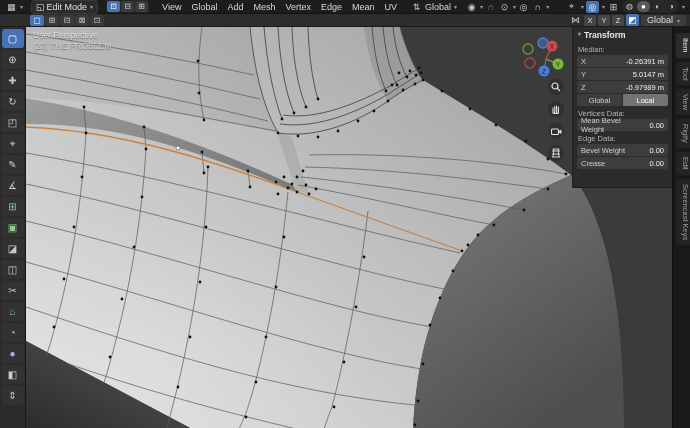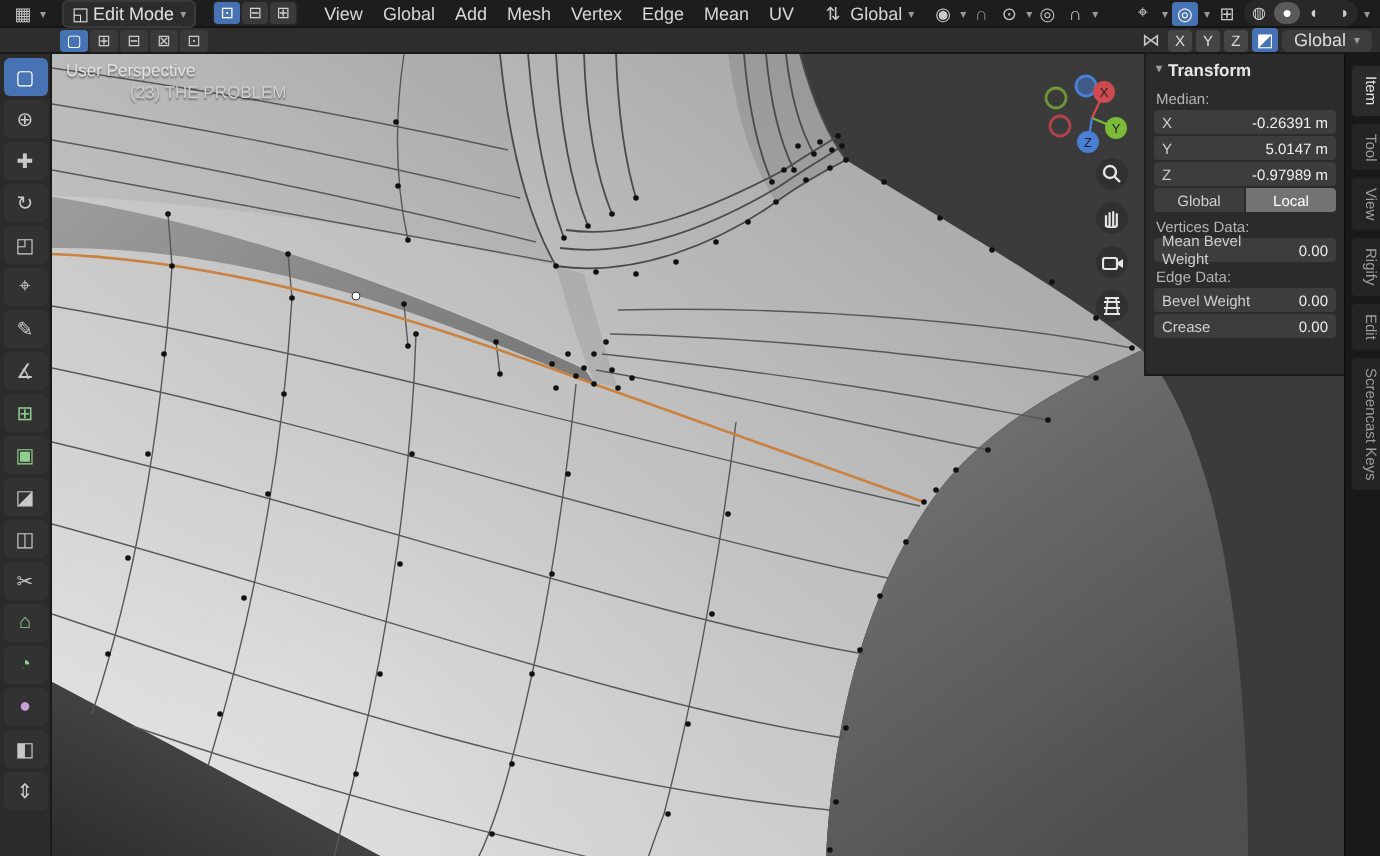--- a/index.html
+++ b/index.html
@@ -44,21 +44,21 @@
   .tool{width:22px;height:19px;display:flex;align-items:center;justify-content:center;
         background:#323232;border-radius:3px;color:#c8c8c8;font-size:10px;flex:0 0 auto;}
   .tool.active{background:#4772b3;color:#fff;}
   .tool.g{color:#8fce8f;}
   .tool.p{color:#c9a0dc;}
   
   .viewport{position:absolute;left:26px;top:27px;right:18px;bottom:0;overflow:hidden;background:#a21caf;}
   .viewport svg.mesh{position:absolute;left:0;top:0;}
   .vp-text{position:absolute;left:7px;top:3px;line-height:11px;font-size:8.5px;color:#e2e2e2;
            text-shadow:0 1px 1px rgba(0,0,0,.45);}
-  .vp-text .l2{color:#cfcfcf;margin-left:32px;}
+  .vp-text .l2{color:#cfcfcf;}
   .navgizmo{position:absolute;left:492px;top:2px;width:56px;height:56px;}
   .navbtn{position:absolute;width:16px;height:16px;border-radius:50%;background:rgba(40,40,40,.55);
           display:flex;align-items:center;justify-content:center;color:#e4e4e4;font-size:9px;}
   
   .npanel{position:absolute;right:18px;top:27px;width:100px;height:161px;background:#2b2b2b;
           border-left:1px solid #1f1f1f;border-bottom:1px solid #1a1a1a;box-sizing:border-box;
           padding:3px 4px;z-index:5;}
   .ptitle{display:flex;align-items:flex-start;gap:3px;color:#e6e6e6;font-size:8.5px;font-weight:bold;height:12px;}
   .plabel{color:#b4b4b4;font-size:7.5px;margin:3px 0 1px 1px;}
   .pfield{display:flex;justify-content:space-between;align-items:center;background:#3d3d3d;

